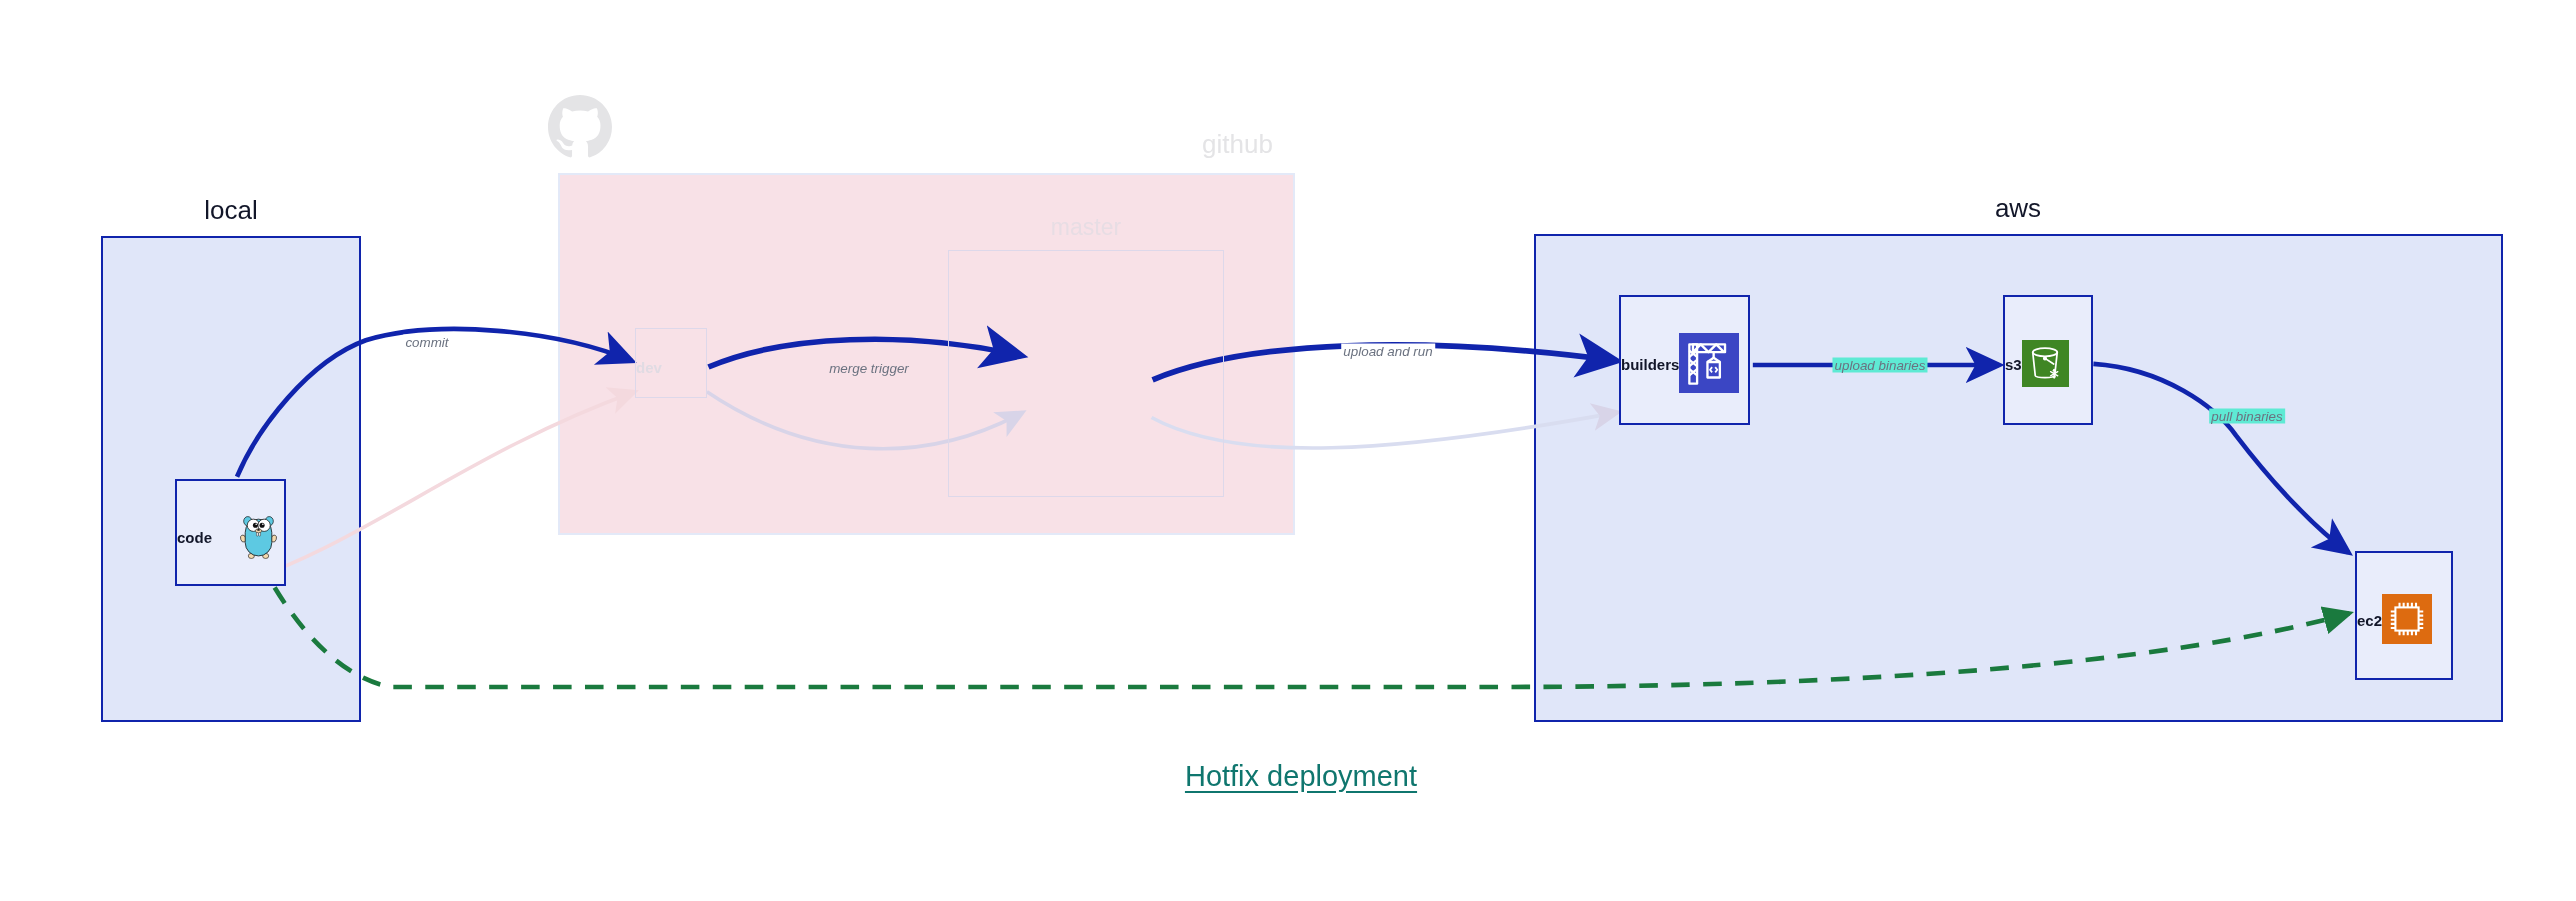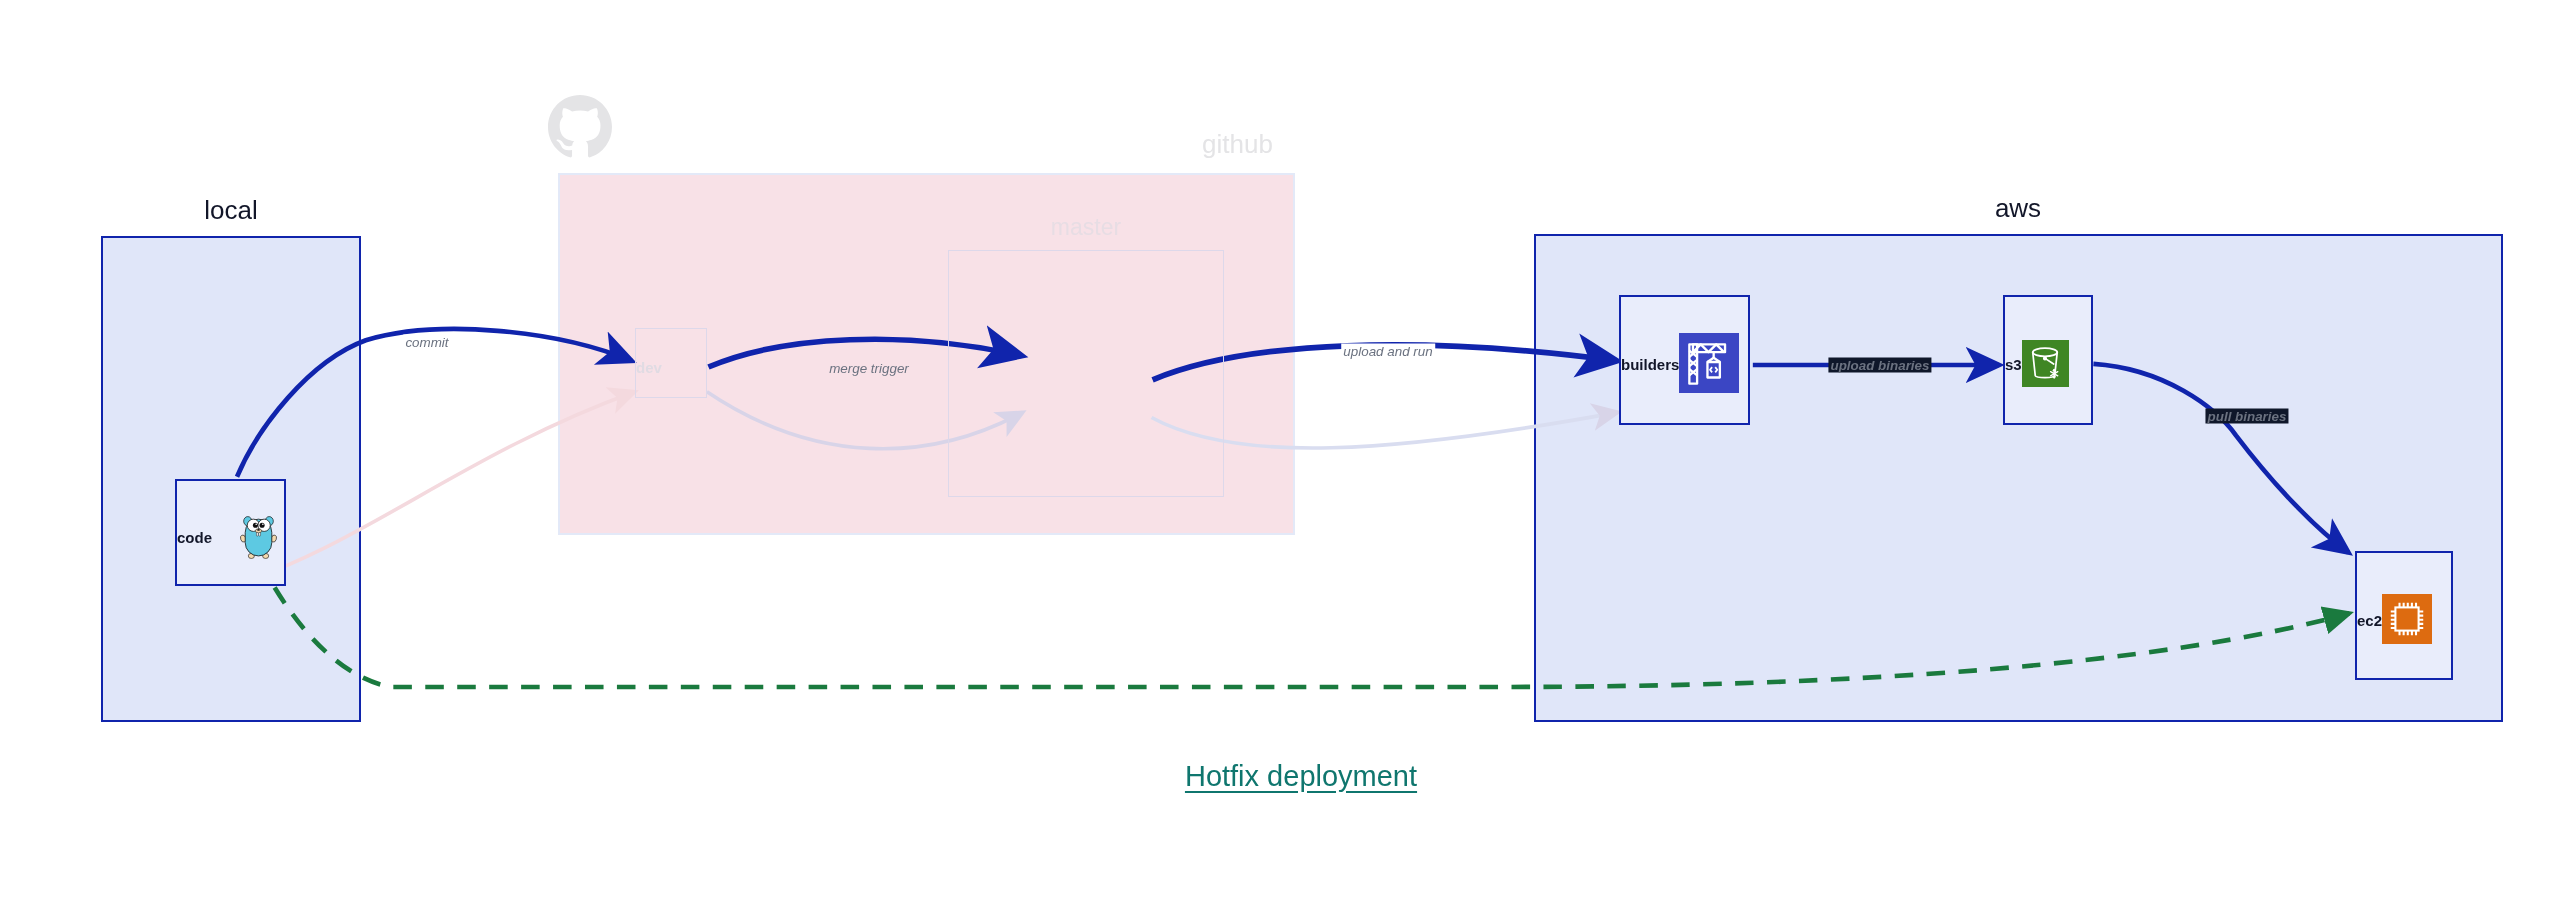--- a/index.html
+++ b/index.html
@@ -93,21 +93,21 @@
     position: absolute;
     font-size: 13.4px;
     font-style: italic;
     color: #6b7280;
     white-space: nowrap;
     background: #ffffff;
     transform: translate(-50%, -50%);
     padding: 0 2.1px;
   }
   .edge-label.on-pink { background: #f8e1e7; }
-  .edge-label.on-blue { background: #0f172a; font-weight: bold; }
+  .edge-label.on-blue { background: #5eead4; }
 
   
   .caption {
     position: absolute;
     font-size: 29px;
     color: #0f766e;
     text-decoration: underline;
     text-underline-offset: 5.2px;
     white-space: nowrap;
     transform: translateX(-50%);

